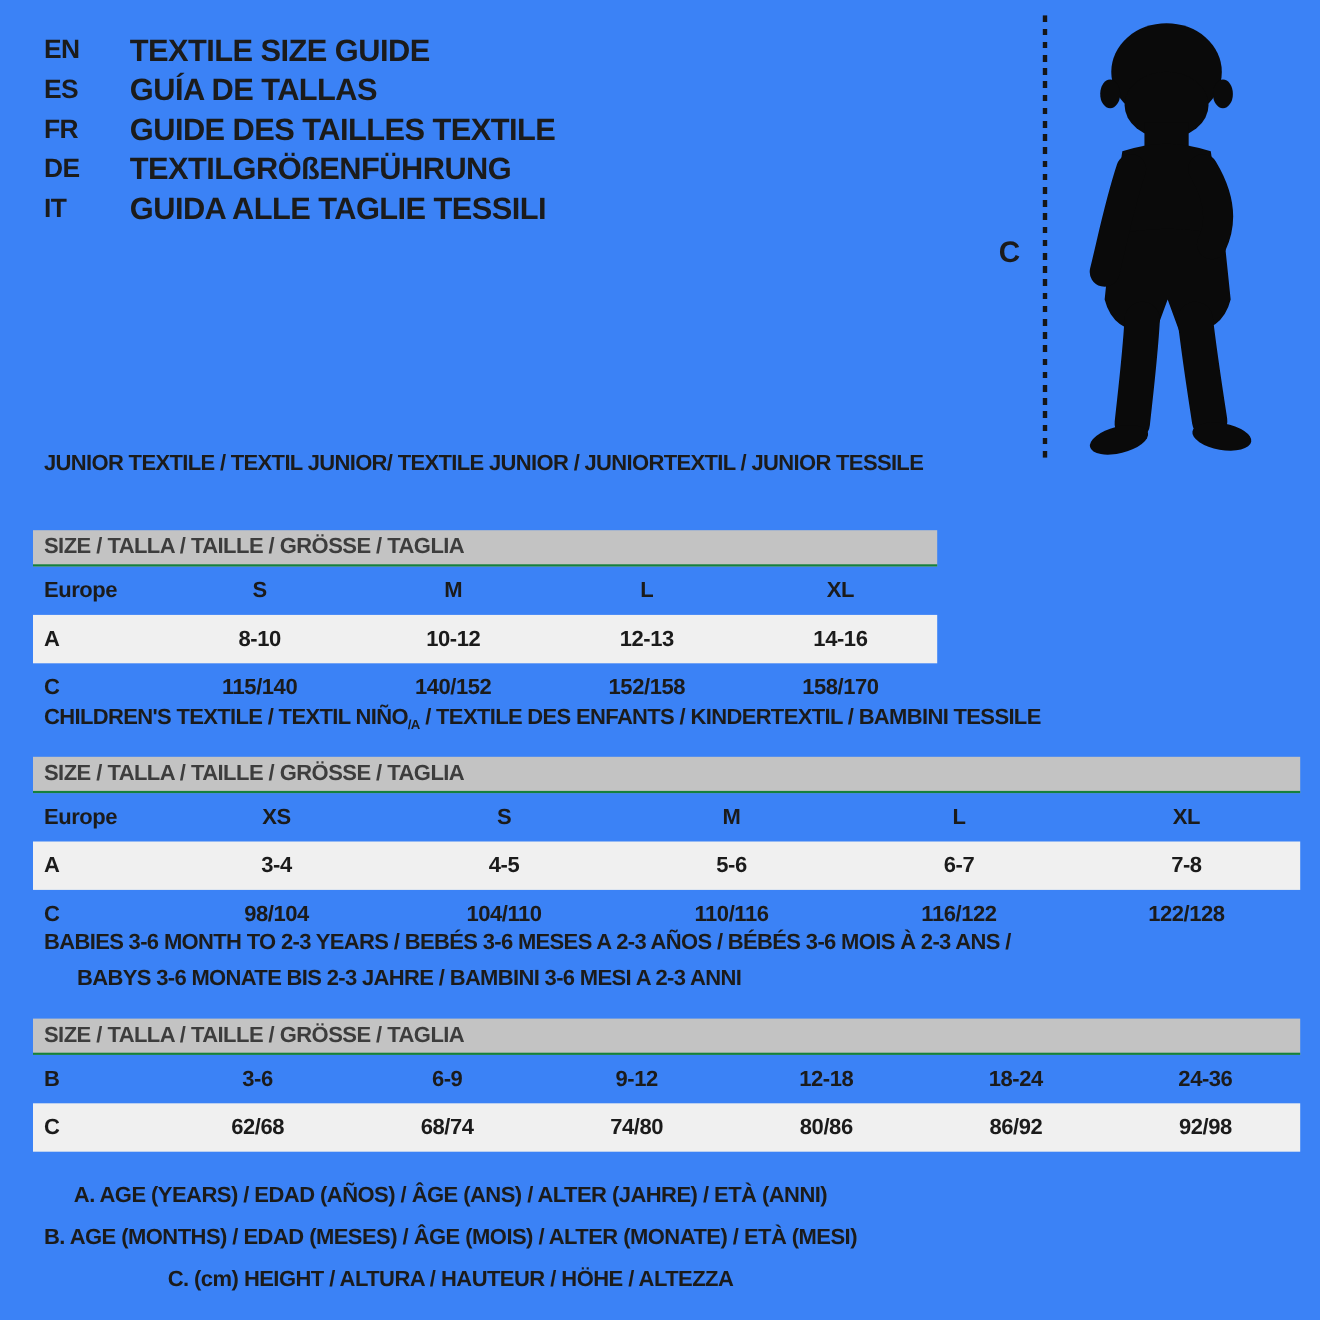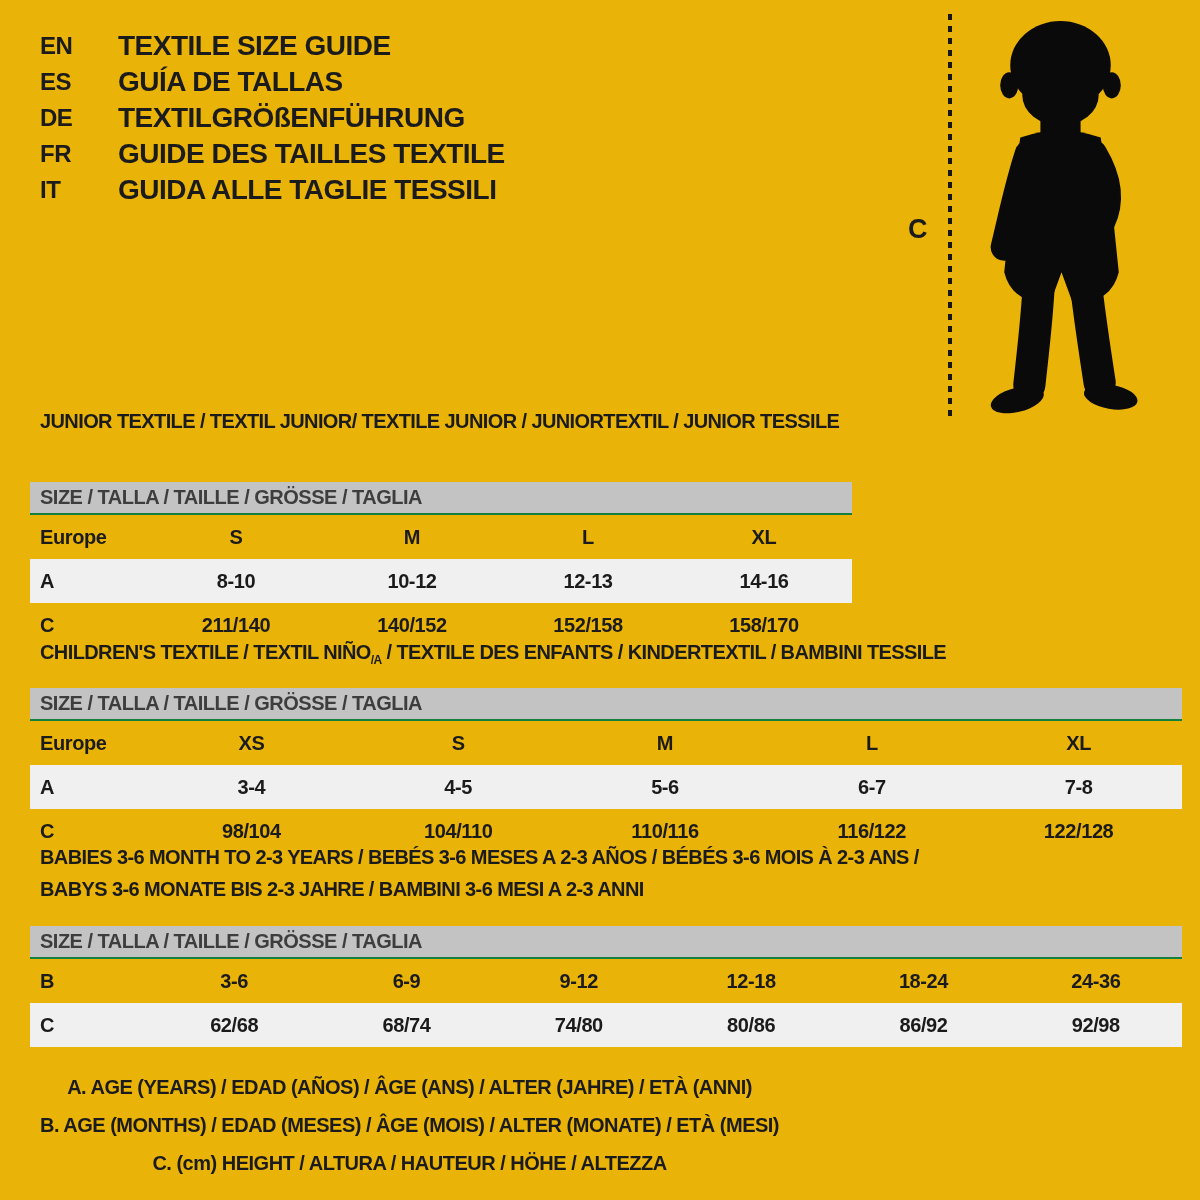--- a/index.html
+++ b/index.html
@@ -1,19 +1,19 @@
 <!DOCTYPE html>
 <html><head>
 <meta charset="utf-8">
 <style>
   html,body{margin:0;padding:0;background:#ffffff;}
   .canvas{
     position:relative;
     width:1200px;height:1200px;
-    background:#eab308;
+    background:#3b82f6;
     font-family:"Liberation Sans", sans-serif;
     color:#1b1b1b;
     overflow:hidden;
   }
   
   .lang-block{position:absolute;left:40px;top:28px;}
   .lang-row{display:flex;height:36px;align-items:center;}
   .lang-code{width:78px;font-size:24px;font-weight:700;letter-spacing:-0.5px;}
   .lang-title{font-size:28px;font-weight:700;letter-spacing:-0.5px;}
   
@@ -56,26 +56,26 @@
   <div class="lang-block">
     <div class="lang-row">
       <span class="lang-code">EN</span>
       <span class="lang-title">TEXTILE SIZE GUIDE</span>
     </div>
     <div class="lang-row">
       <span class="lang-code">ES</span>
       <span class="lang-title">GUÍA DE TALLAS</span>
     </div>
     <div class="lang-row">
+      <span class="lang-code">FR</span>
+      <span class="lang-title">GUIDE DES TAILLES TEXTILE</span>
+    </div>
+    <div class="lang-row">
       <span class="lang-code">DE</span>
       <span class="lang-title">TEXTILGRÖßENFÜHRUNG</span>
-    </div>
-    <div class="lang-row">
-      <span class="lang-code">FR</span>
-      <span class="lang-title">GUIDE DES TAILLES TEXTILE</span>
     </div>
     <div class="lang-row">
       <span class="lang-code">IT</span>
       <span class="lang-title">GUIDA ALLE TAGLIE TESSILI</span>
     </div>
   </div>
 
   <span class="measure-label">C</span>
   <div class="measure-line"></div>
   <svg class="silhouette" viewBox="0 0 200 405" xmlns="http://www.w3.org/2000/svg">
@@ -112,21 +112,21 @@
     </div>
     <div class="trow shaded">
       <div class="label">A</div>
       <div class="cell">8-10</div>
       <div class="cell">10-12</div>
       <div class="cell">12-13</div>
       <div class="cell">14-16</div>
     </div>
     <div class="trow">
       <div class="label">C</div>
-      <div class="cell">211/140</div>
+      <div class="cell">115/140</div>
       <div class="cell">140/152</div>
       <div class="cell">152/158</div>
       <div class="cell">158/170</div>
     </div>
   </div>
 
   <div class="sec-heading" style="top:641px;"><span>CHILDREN'S TEXTILE / TEXTIL NIÑO</span><sub>/A</sub><span> / TEXTILE DES ENFANTS / KINDERTEXTIL / BAMBINI TESSILE</span></div>
   <div class="sg-table" style="top:688px;width:1152px;">
     <div class="size-bar">SIZE / TALLA / TAILLE / GRÖSSE / TAGLIA</div>
     <div class="trow">
@@ -149,21 +149,21 @@
       <div class="label">C</div>
       <div class="cell">98/104</div>
       <div class="cell">104/110</div>
       <div class="cell">110/116</div>
       <div class="cell">116/122</div>
       <div class="cell">122/128</div>
     </div>
   </div>
 
   <div class="sec-heading" style="top:846px;">BABIES 3-6 MONTH TO 2-3 YEARS / BEBÉS 3-6 MESES A 2-3 AÑOS / BÉBÉS 3-6 MOIS À 2-3 ANS /</div>
-  <div class="sec-heading" style="top:878px;">BABYS 3-6 MONATE BIS 2-3 JAHRE / BAMBINI 3-6 MESI A 2-3 ANNI</div>
+  <div class="sec-heading" style="top:878px;margin-left:30px;">BABYS 3-6 MONATE BIS 2-3 JAHRE / BAMBINI 3-6 MESI A 2-3 ANNI</div>
   <div class="sg-table" style="top:926px;width:1152px;">
     <div class="size-bar">SIZE / TALLA / TAILLE / GRÖSSE / TAGLIA</div>
     <div class="trow">
       <div class="label">B</div>
       <div class="cell">3-6</div>
       <div class="cell">6-9</div>
       <div class="cell">9-12</div>
       <div class="cell">12-18</div>
       <div class="cell">18-24</div>
       <div class="cell">24-36</div>

